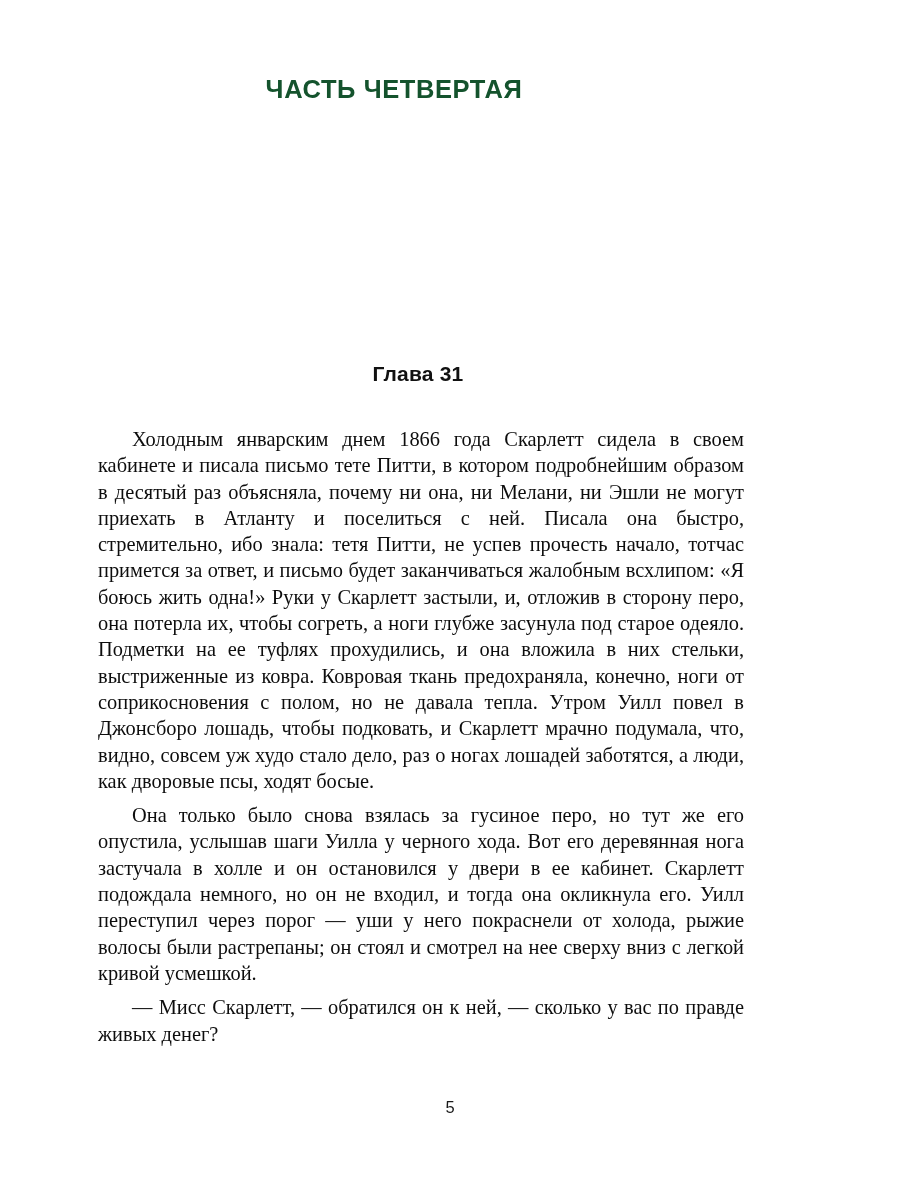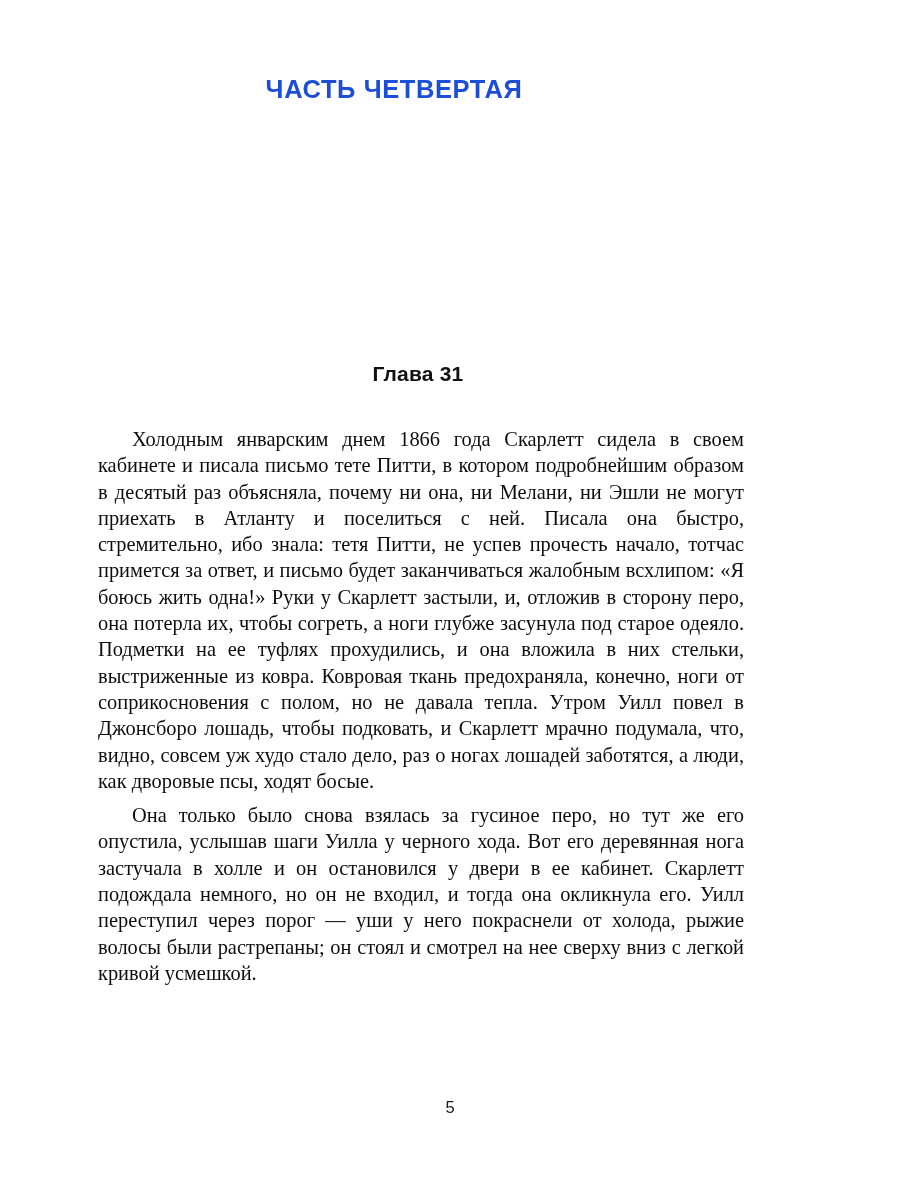--- a/index.html
+++ b/index.html
@@ -21,21 +21,21 @@
   .part-title {
     position: absolute;
     left: 0;
     top: 74px;
     width: 788px;
     text-align: center;
     font-family: "Liberation Sans", "DejaVu Sans", sans-serif;
     font-weight: bold;
     font-size: 25.5px;
     letter-spacing: 0.6px;
-    color: #1d4ed8;
+    color: #14532d;
     line-height: 1.2;
     white-space: nowrap;
   }
 
   
   .chapter-title {
     position: absolute;
     left: 0;
     top: 361px;
     width: 836px;
@@ -91,17 +91,18 @@
 
 <div class="page">
 
   <div class="part-title">ЧАСТЬ ЧЕТВЕРТАЯ</div>
 
   <div class="chapter-title">Глава 31</div>
 
   <div class="text-block">
     <p class="indent">Холодным январским днем 1866 года Скарлетт сидела в своем кабинете и писала письмо тете Питти, в котором подробнейшим образом в десятый раз объясняла, почему ни она, ни Мелани, ни Эшли не могут приехать в Атланту и поселиться с ней. Писала она быстро, стремительно, ибо знала: тетя Питти, не успев прочесть начало, тотчас примется за ответ, и письмо будет заканчиваться жалобным всхлипом: «Я боюсь жить одна!» Руки у Скарлетт застыли, и, отложив в сторону перо, она потерла их, чтобы согреть, а ноги глубже засунула под старое одеяло. Подметки на ее туфлях прохудились, и она вложила в них стельки, выстриженные из ковра. Ковровая ткань предохраняла, конечно, ноги от соприкосновения с полом, но не давала тепла. Утром Уилл повел в Джонсборо лошадь, чтобы подковать, и Скарлетт мрачно подумала, что, видно, совсем уж худо стало дело, раз о ногах лошадей заботятся, а люди, как дворовые псы, ходят босые.</p>
     <p class="indent">Она только было снова взялась за гусиное перо, но тут же его опустила, услышав шаги Уилла у черного хода. Вот его деревянная нога застучала в холле и он остановился у двери в ее кабинет. Скарлетт подождала немного, но он не входил, и тогда она окликнула его. Уилл переступил через порог — уши у него покраснели от холода, рыжие волосы были растрепаны; он стоял и смотрел на нее сверху вниз с легкой кривой усмешкой.</p>
+    <p class="indent">— Мисс Скарлетт, — обратился он к ней, — сколько у вас по правде живых денег?</p>
   </div>
 
   <div class="folio">5</div>
 
 </div>
 
 </body></html>

